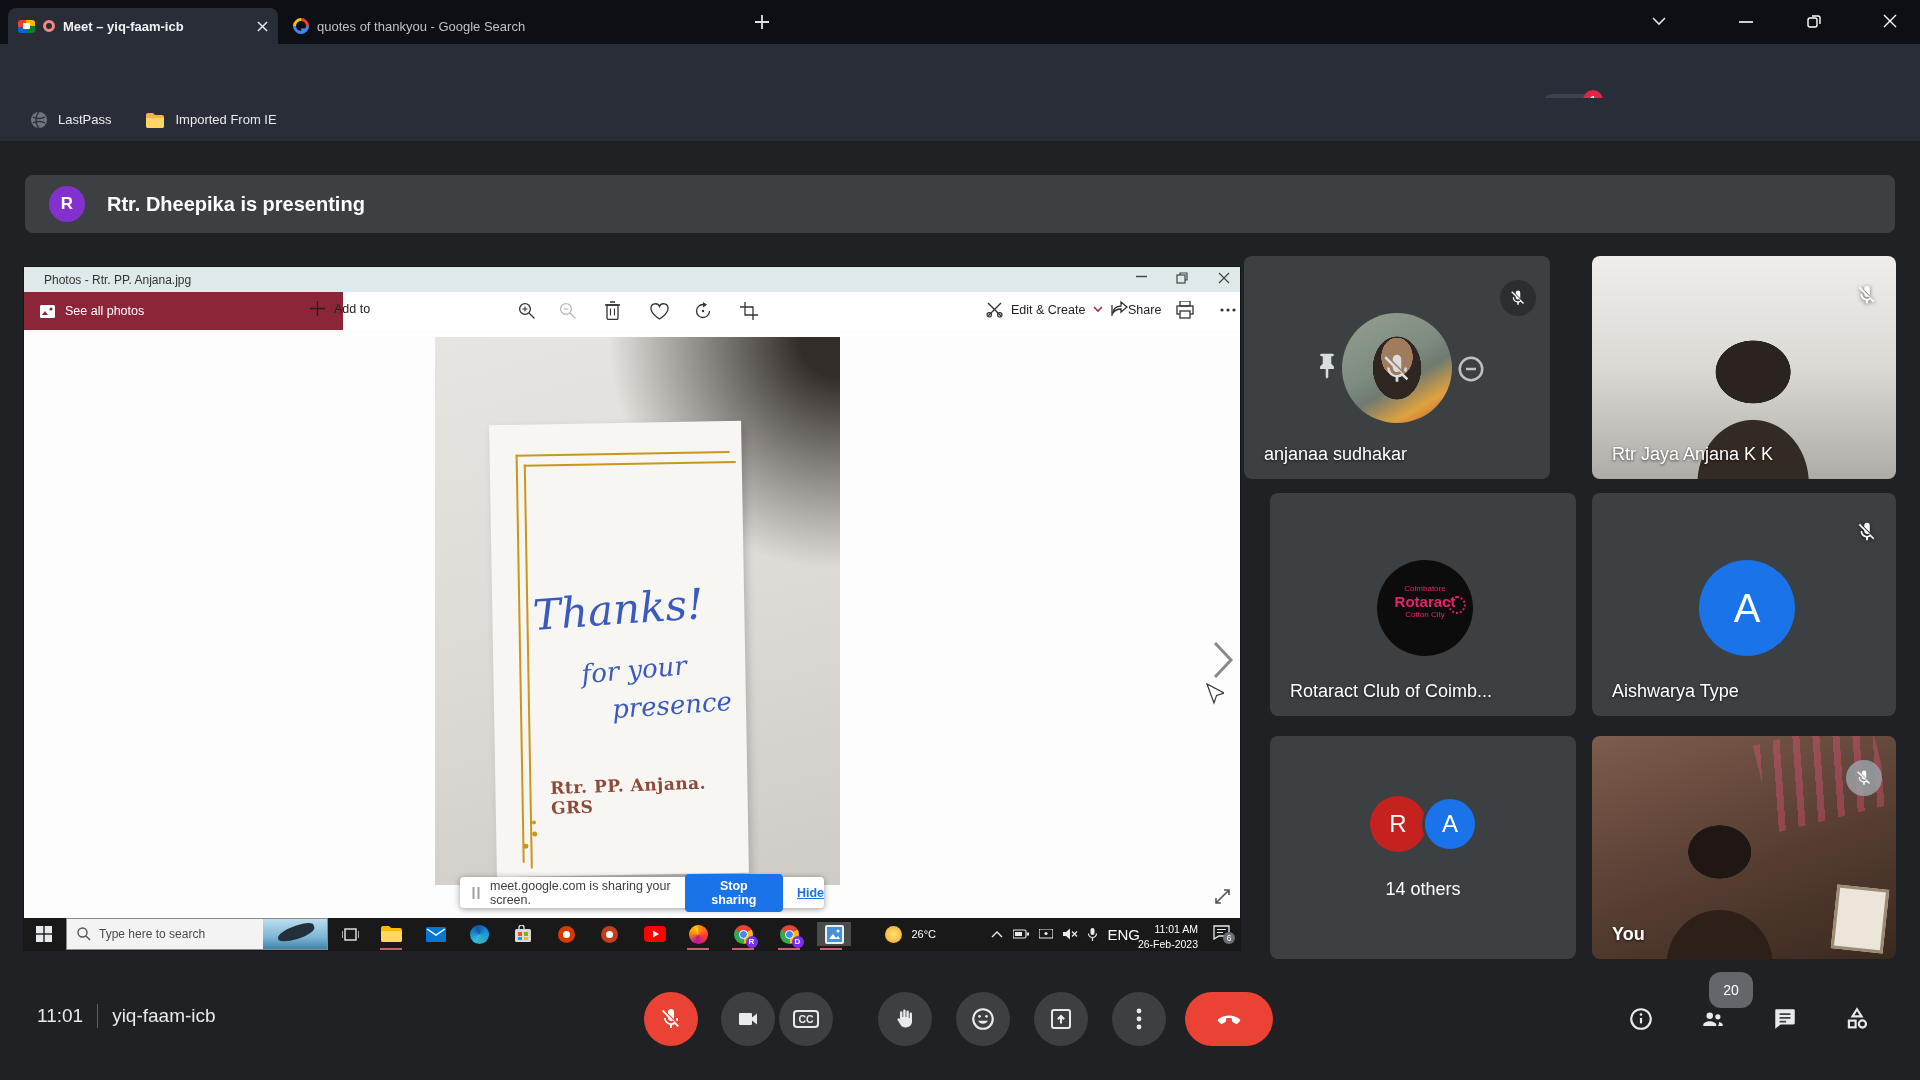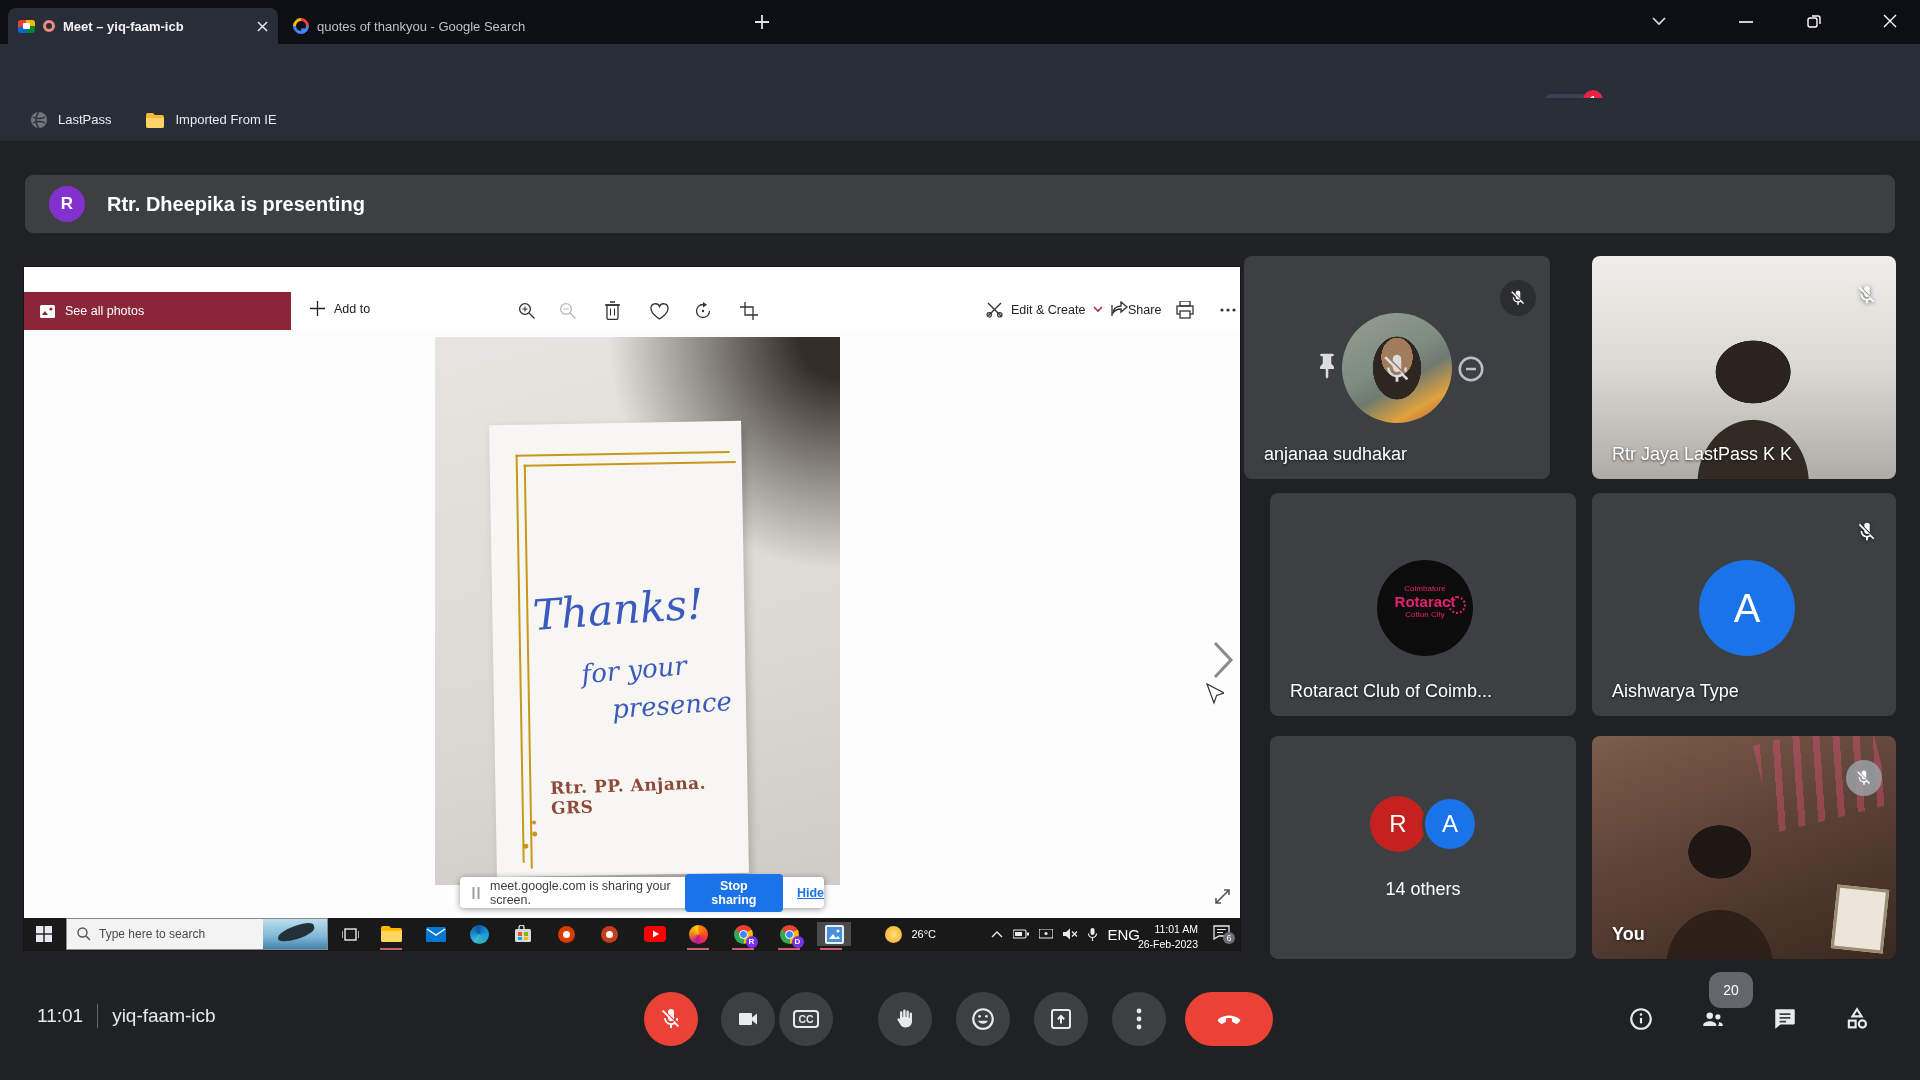--- a/index.html
+++ b/index.html
@@ -19,21 +19,21 @@
 .recdot{width:12px;height:12px;border-radius:50%;border:3px solid #f28b82}
 .gicon{width:16px;height:16px;border-radius:50%;border:3px solid;border-color:#ea4335 #4285f4 #4285f4 #fbbc05;transform:rotate(45deg);position:relative}
 .gicon::after{content:"";position:absolute;right:-3px;top:4px;width:6px;height:3px;background:#4285f4;transform:rotate(-45deg)}
 
 .banner{position:absolute;left:25px;top:175px;width:1870px;height:58px;background:#3c4043;border-radius:8px;display:flex;align-items:center}
 .banner .av{width:36px;height:36px;border-radius:50%;background:#8430ce;color:#fff;display:flex;align-items:center;justify-content:center;font-size:17px;font-weight:700;margin:0 22px 0 24px}
 
 .present{position:absolute;left:24px;top:267px;width:1216px;height:683px;background:#fff;box-shadow:0 0 0 1px #15171a}
 .ptitle{position:absolute;left:0;top:0;width:1216px;height:25px;background:#dde9eb;color:#333;font-size:12px;display:flex;align-items:center;padding-left:20px}
 .ptools{position:absolute;left:0;top:25px;width:1216px;height:38px;background:#fff;color:#333}
-.seeall{position:absolute;left:0;top:0;width:267px;height:38px;background:#8b2639;color:#fff;font-size:12.5px;display:flex;align-items:center;gap:10px;padding-left:16px}
+.seeall{position:absolute;left:0;top:0;width:319px;height:38px;background:#8b2639;color:#fff;font-size:12.5px;display:flex;align-items:center;gap:10px;padding-left:16px}
 .pviewer{position:absolute;left:0;top:63px;width:1216px;height:588px;background:#fdfdfd;overflow:hidden}
 .photo{position:absolute;left:411px;top:7px;width:405px;height:548px;background:
  radial-gradient(circle at 100% 0,rgba(32,26,22,.9) 0 6%,rgba(32,26,22,0) 34%),
  linear-gradient(165deg,#e7e5e1 0%,#dddad5 55%,#cfccc7 100%)}
 .card{position:absolute;left:58px;top:86px;width:252px;height:452px;background:#f7f6f3;transform:rotate(-1deg);box-shadow:3px 4px 8px rgba(0,0,0,.18)}
 .gline{position:absolute;border-top:2px solid #c9971c;border-left:2px solid #c9971c}
 .gdot{position:absolute;width:5px;height:5px;border-radius:50%;background:#c9971c}
 .hand{font-family:"DejaVu Serif",serif;font-style:italic;color:#3b5abd}
 .sig{font-family:"DejaVu Serif",serif;color:#8d4a3a;font-weight:700}
 .toast{position:absolute;left:436px;top:547px;width:364px;height:31px;background:#fff;border-radius:4px;box-shadow:0 1px 6px rgba(0,0,0,.4);display:flex;align-items:center;font-size:12.5px;color:#3c4043}
@@ -212,20 +212,39 @@
   </div>
 </div>
 
 <div class="banner">
   <div class="av">R</div>
   <div style="font-size:20px;font-weight:700;color:#fff">Rtr. Dheepika is presenting</div>
 </div>
 
 <div class="present">
 
+  <div class="ptitle">
+    <span>Photos - Rtr. PP. Anjana.jpg</span>
+    <div class="abs" style="left:1112px;top:8px">
+        <svg width="11" height="3" viewBox="0 0 11 3">
+          <path d="M0 1.5h11" stroke="#444" stroke-width="1.4"></path>
+        </svg>
+      </div>
+    <div class="abs" style="left:1152px;top:5px">
+        <svg width="12" height="12" viewBox="0 0 12 12">
+          <rect x="1" y="3" width="8" height="8" fill="none" stroke="#444" stroke-width="1.2"></rect>
+          <path d="M4 3V1h7v7H9" fill="none" stroke="#444" stroke-width="1.2"></path>
+        </svg>
+      </div>
+    <div class="abs" style="left:1194px;top:5px">
+        <svg width="12" height="12" viewBox="0 0 12 12">
+          <path d="M1 1l10 10M11 1L1 11" stroke="#444" stroke-width="1.2"></path>
+        </svg>
+      </div>
+  </div>
 
   <div class="ptools">
     <div class="seeall">
       <span>
           <svg width="15" height="13" viewBox="0 0 15 13">
             <rect x="0" y="0" width="15" height="13" rx="1.5" fill="#fff"></rect>
             <path d="M2 10l3-4 3 4z" fill="#8b2639"></path>
             <circle cx="11" cy="4" r="1.6" fill="#8b2639"></circle>
           </svg>
         </span>
@@ -506,21 +525,21 @@
     </div>
   <div class="pname">anjanaa sudhakar</div>
 </div>
 
 <div class="tile vjaya" style="left:1592px;top:256px;width:304px">
   <div class="abs" style="top:28px;right:18px">
       <svg width="22" height="22" viewBox="0 0 24 24" fill="#fff" style="filter:drop-shadow(0 1px 2px rgba(0,0,0,.6))">
         <path d="M15 11V5a3 3 0 0 0-6 0v1.2l6 6zM4.3 3 3 4.3l6 6V11a3 3 0 0 0 4.7 2.5l1.5 1.5a5.2 5.2 0 0 1-3.2 1.3A5.3 5.3 0 0 1 6.7 11H5a7 7 0 0 0 6 6.9V21h2v-3.1a6.9 6.9 0 0 0 2.6-1l3.1 3.1 1.3-1.3z"></path>
       </svg>
     </div>
-  <div class="pname">Rtr Jaya LastPass K K</div>
+  <div class="pname">Rtr Jaya Anjana K K</div>
 </div>
 
 <div class="tile" style="left:1270px;top:493px">
   <div class="rotlogo">
     <div style="font-size:8px">Coimbatore</div>
     <div style="font-size:15px;font-weight:700;position:relative">Rotaract</div>
     <div style="font-size:8px">Cotton City</div>
     <div style="position:absolute;right:7px;top:36px;width:18px;height:18px;border-radius:50%;border:2.5px dotted #e5226e"></div>
   </div>
   <div class="pname">Rotaract Club of Coimb...</div>

